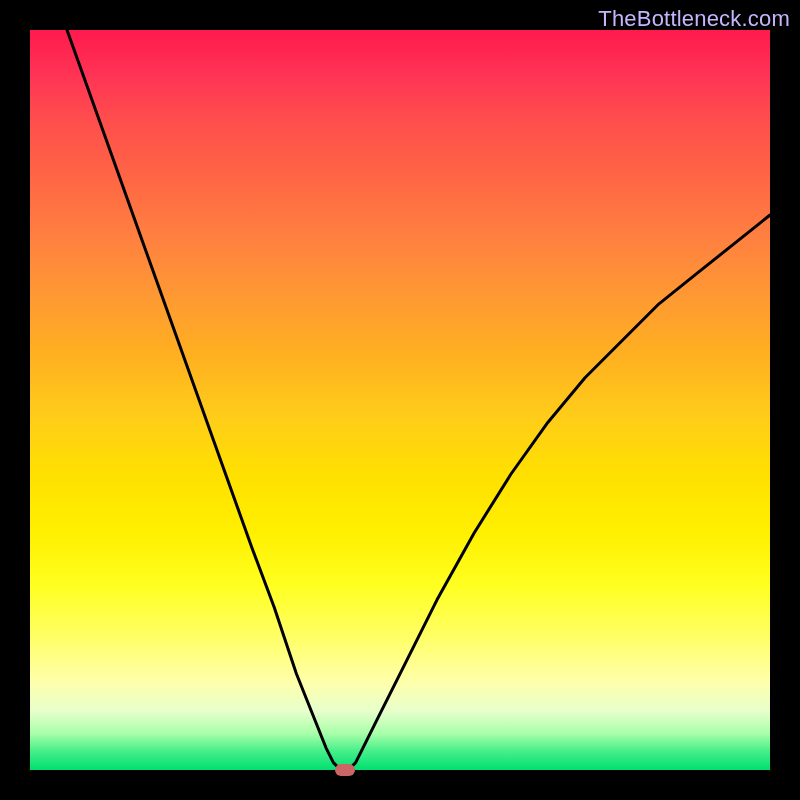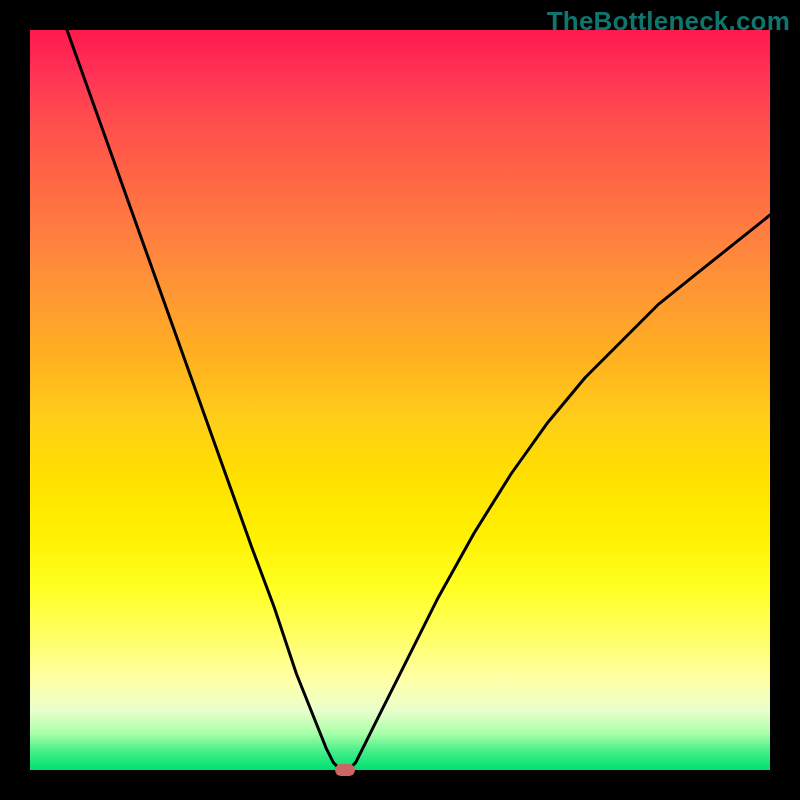--- a/index.html
+++ b/index.html
@@ -40,23 +40,23 @@
       #e8ffcc 92%,
       #aaffaa 95%,
       #44ee88 97.5%,
       #00e070 100%
     );
   }
   .watermark {
     position: absolute;
     top: 6px;
     right: 10px;
-    color: #0f766e;
-    font-size: 26px;
-    font-weight: 700;
+    color: #c4b5fd;
+    font-size: 22px;
+    font-weight: 400;
     letter-spacing: 0.2px;
     user-select: none;
   }
   svg.curve {
     position: absolute;
     left: 0;
     top: 0;
     width: 740px;
     height: 740px;
   }

